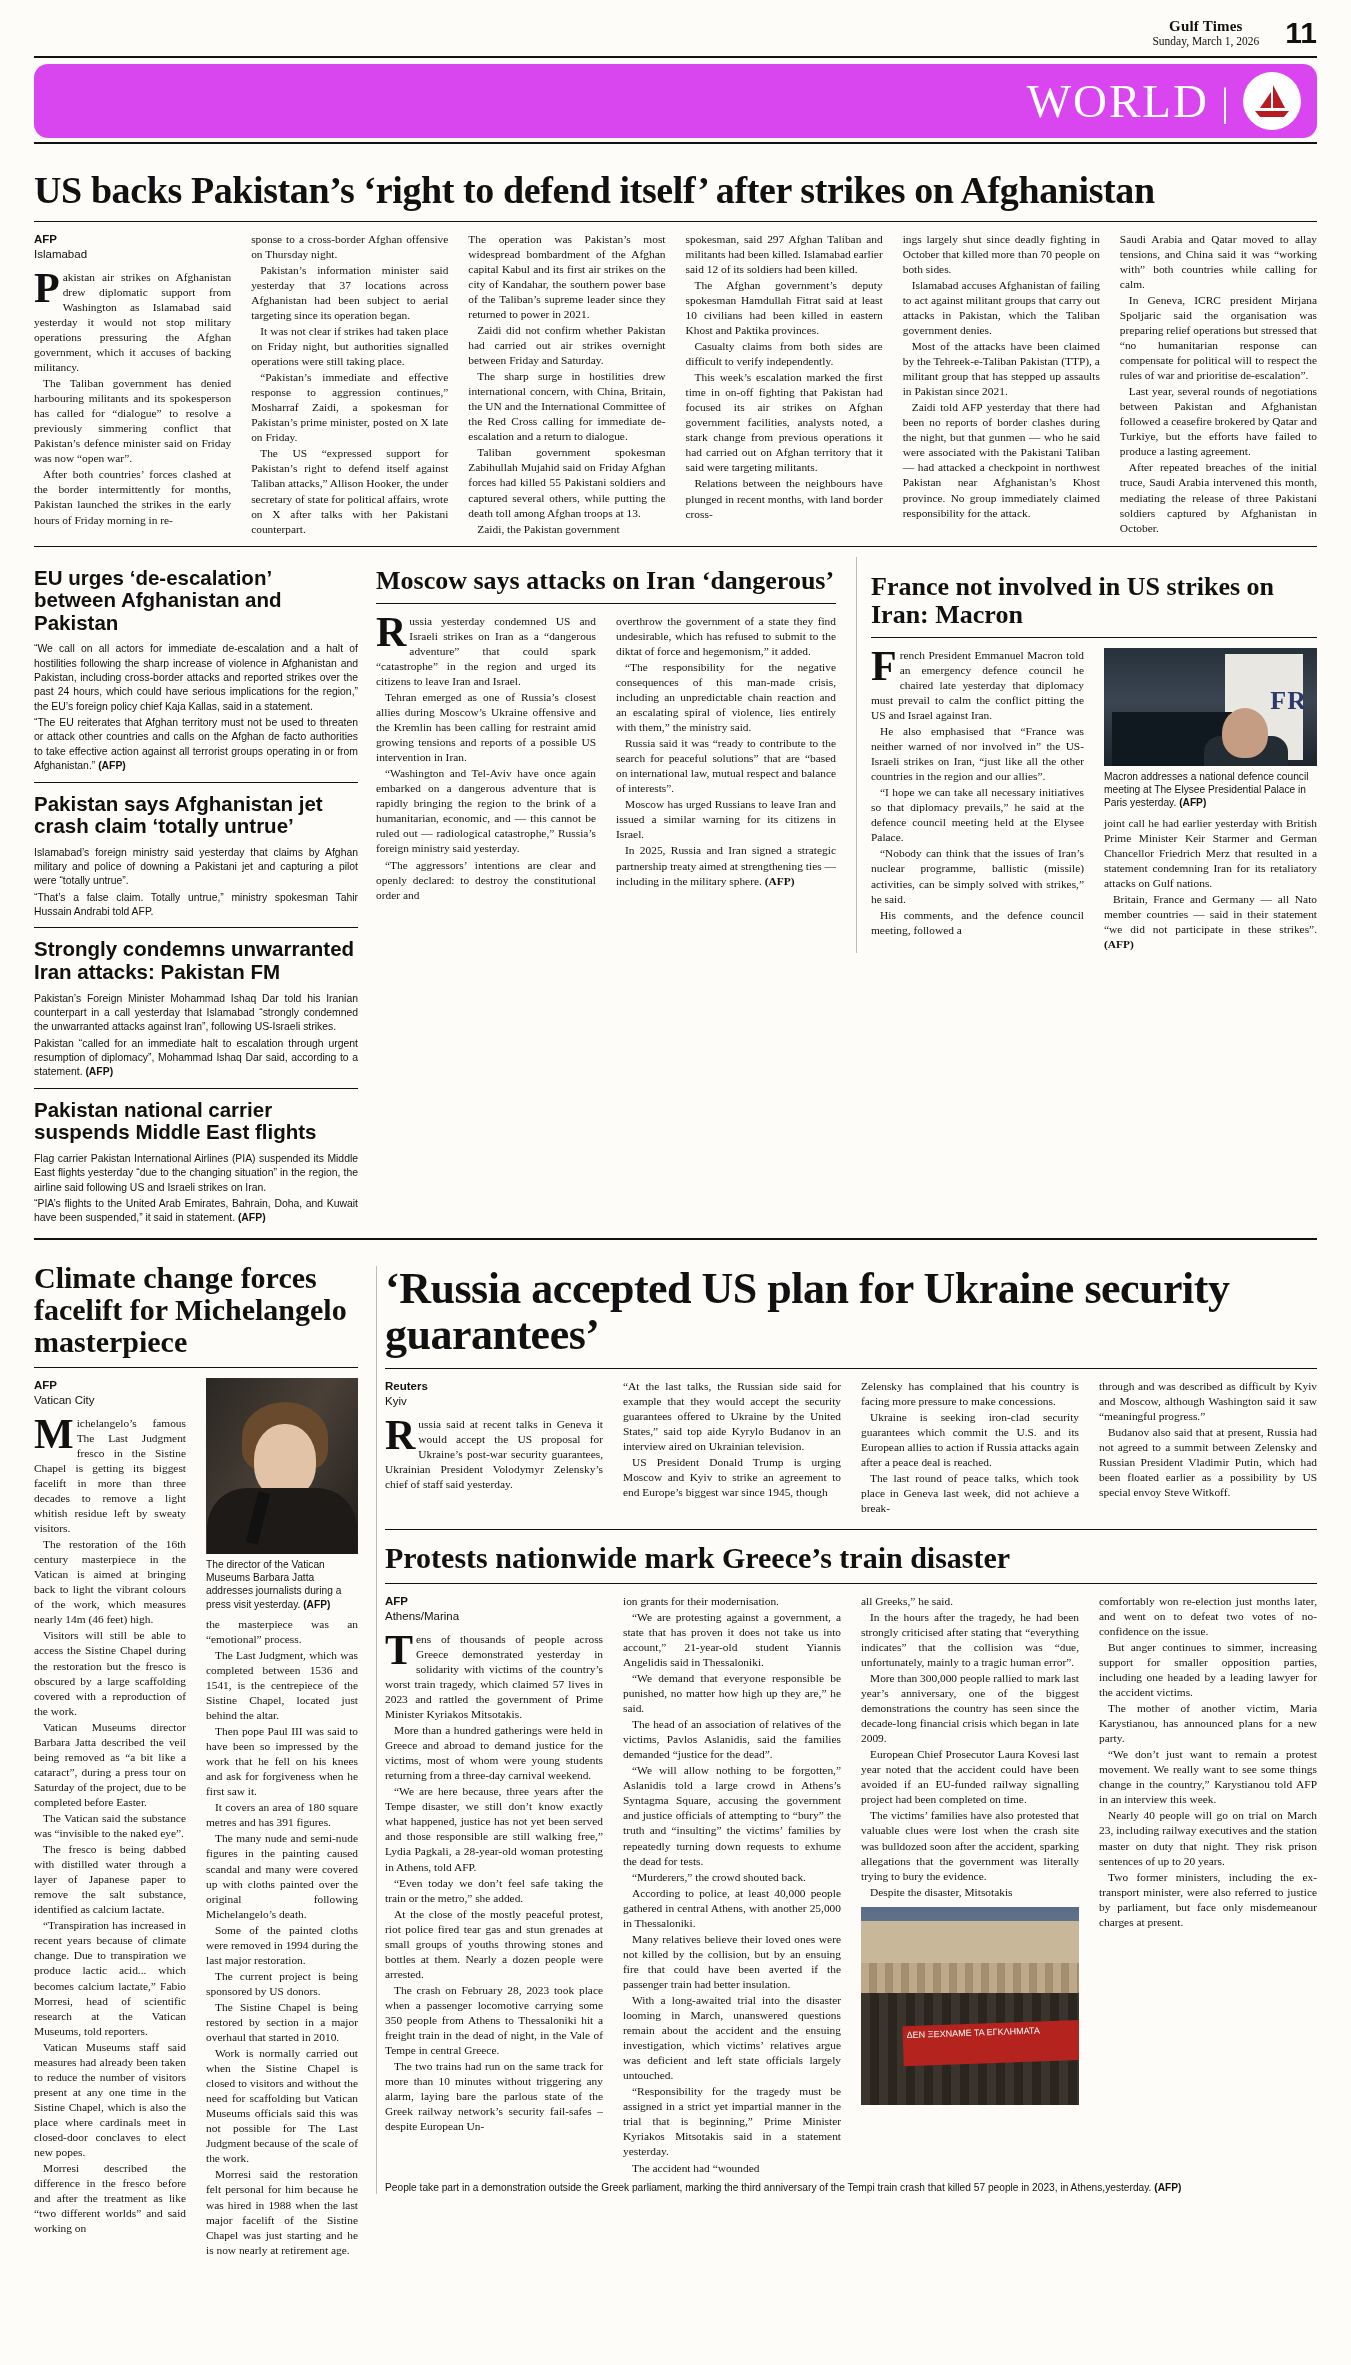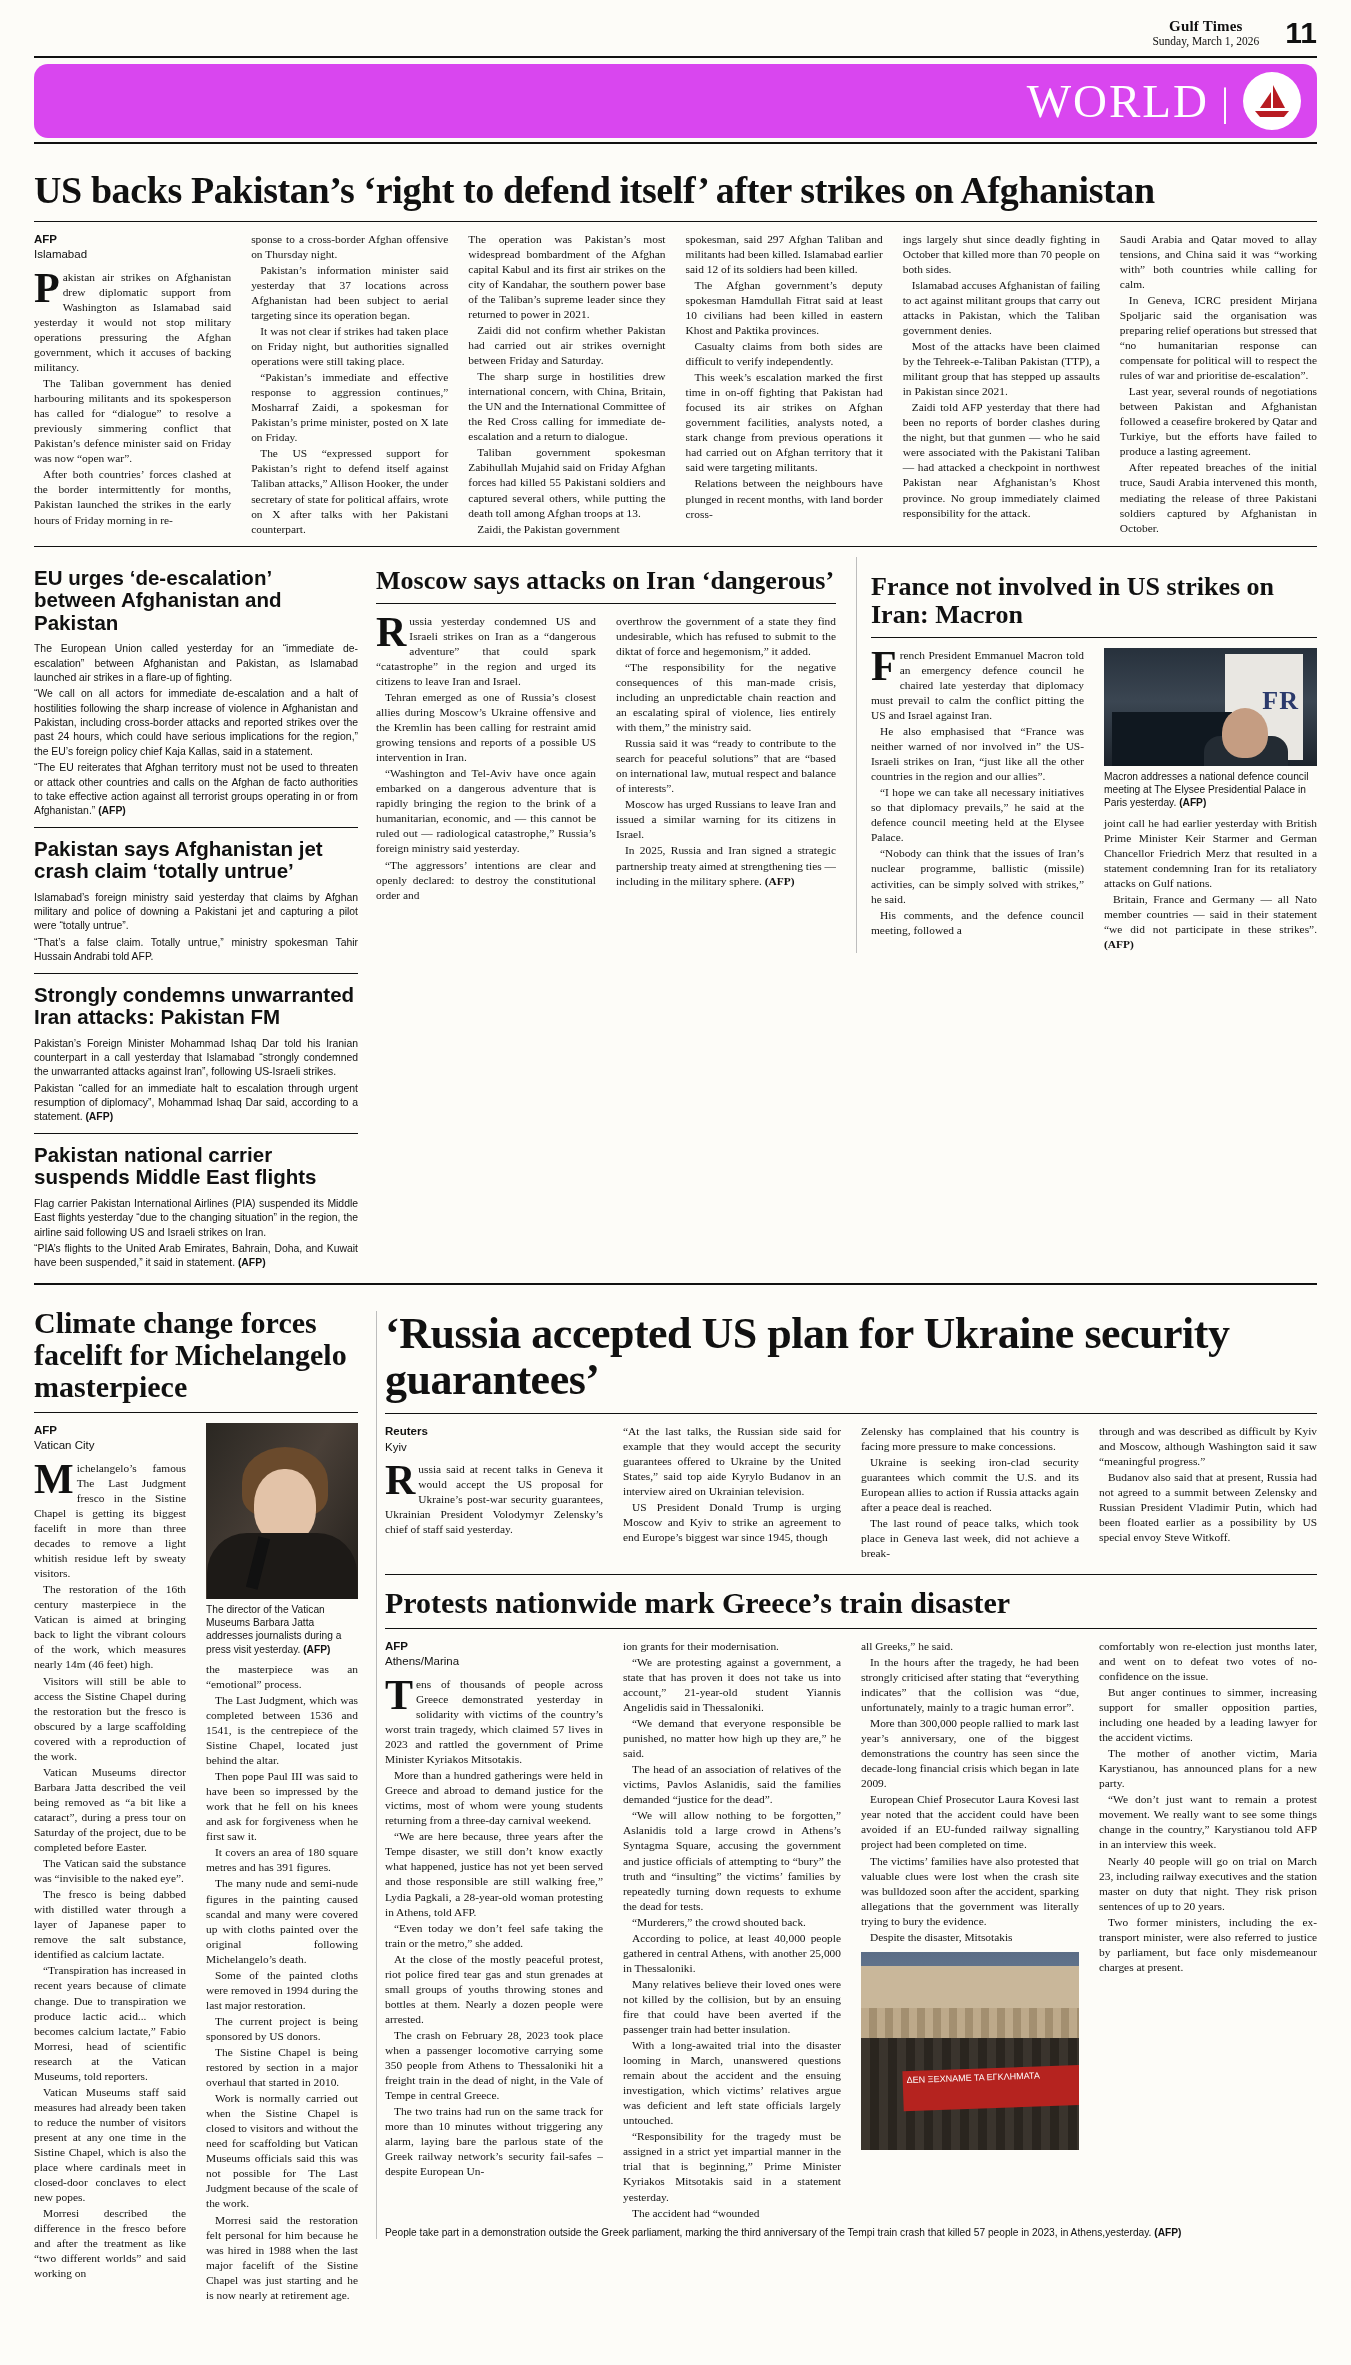--- a/index.html
+++ b/index.html
@@ -101,21 +101,21 @@
     line-height:1.3;
     margin-top:4px;
     text-align:left;
   }
   .cap b { font-weight:bold; }
 
   
   .ph-macron { height:118px; background:linear-gradient(180deg,#27313c 0%,#3b4652 45%,#1d242c 100%); }
   .ph-macron .podium { position:absolute; left:8px; bottom:0; width:120px; height:54px; background:#101820; }
   .ph-macron .flagwhite { position:absolute; right:14px; top:6px; width:78px; height:106px; background:#e9e7e2; }
-  .ph-macron .flagtxt { position:absolute; right:18px; top:38px; color:#2b3a6b; font-family:"Liberation Serif",serif; font-size:26px; font-weight:bold; letter-spacing:1px;}
+  .ph-macron .flagtxt { position:absolute; right:10px; top:38px; color:#2b3a6b; font-family:"Liberation Serif",serif; font-size:26px; font-weight:bold; letter-spacing:1px;}
   .ph-macron .head { position:absolute; left:118px; bottom:8px; width:46px; height:50px; background:#c59d82; border-radius:50% 50% 44% 44%; }
   .ph-macron .suit { position:absolute; left:100px; bottom:0; width:84px; height:30px; background:#232b33; border-radius:16px 16px 0 0; }
 
   
   .ph-vat { height:176px; background:linear-gradient(120deg,#2a2722 0%,#4a4038 50%,#211e1a 100%); }
   .ph-vat .face { position:absolute; left:52%; top:26%; width:62px; height:74px; background:#e3c3a8; border-radius:48% 48% 44% 44%; transform:translateX(-50%); }
   .ph-vat .hair { position:absolute; left:52%; top:14%; width:86px; height:70px; background:#6a4a2c; border-radius:50% 50% 30% 30%; transform:translateX(-50%); }
   .ph-vat .torso { position:absolute; left:50%; bottom:0; width:150px; height:66px; background:#1d1a17; border-radius:40px 40px 0 0; transform:translateX(-50%); }
   .ph-vat .mic { position:absolute; left:30%; bottom:10px; width:12px; height:52px; background:#111; transform:rotate(14deg); }
 
@@ -227,21 +227,20 @@
     </div>
   </div>
 
   <div class="hr-thin"></div>
 
   <div class="top-region">
 
     <div class="left-stack">
       <div class="briefs">
         <h2 class="sub">EU urges ‘de-escalation’ between Afghanistan and Pakistan</h2>
-        <p>The European Union called yesterday for an “immediate de-escalation” between Afghanistan and Pakistan, as Islamabad launched air strikes in a flare-up of fighting.</p>
         <p>“We call on all actors for immediate de-escalation and a halt of hostilities following the sharp increase of violence in Afghanistan and Pakistan, including cross-border attacks and reported strikes over the past 24 hours, which could have serious implications for the region,” the EU’s foreign policy chief Kaja Kallas, said in a statement.</p>
         <p><span>“The EU reiterates that Afghan territory must not be used to threaten or attack other countries and calls on the Afghan de facto authorities to take effective action against all terrorist groups operating in or from Afghanistan.”</span> <span class="tag">(AFP)</span></p>
       </div>
       <div class="hr-thin"></div>
 
       <div class="briefs">
         <h2 class="sub">Pakistan says Afghanistan jet crash claim ‘totally untrue’</h2>
         <p>Islamabad’s foreign ministry said yesterday that claims by Afghan military and police of downing a Pakistani jet and capturing a pilot were “totally untrue”.</p>
         <p>“That’s a false claim. Totally untrue,” ministry spokesman Tahir Hussain Andrabi told AFP.</p>
       </div>

